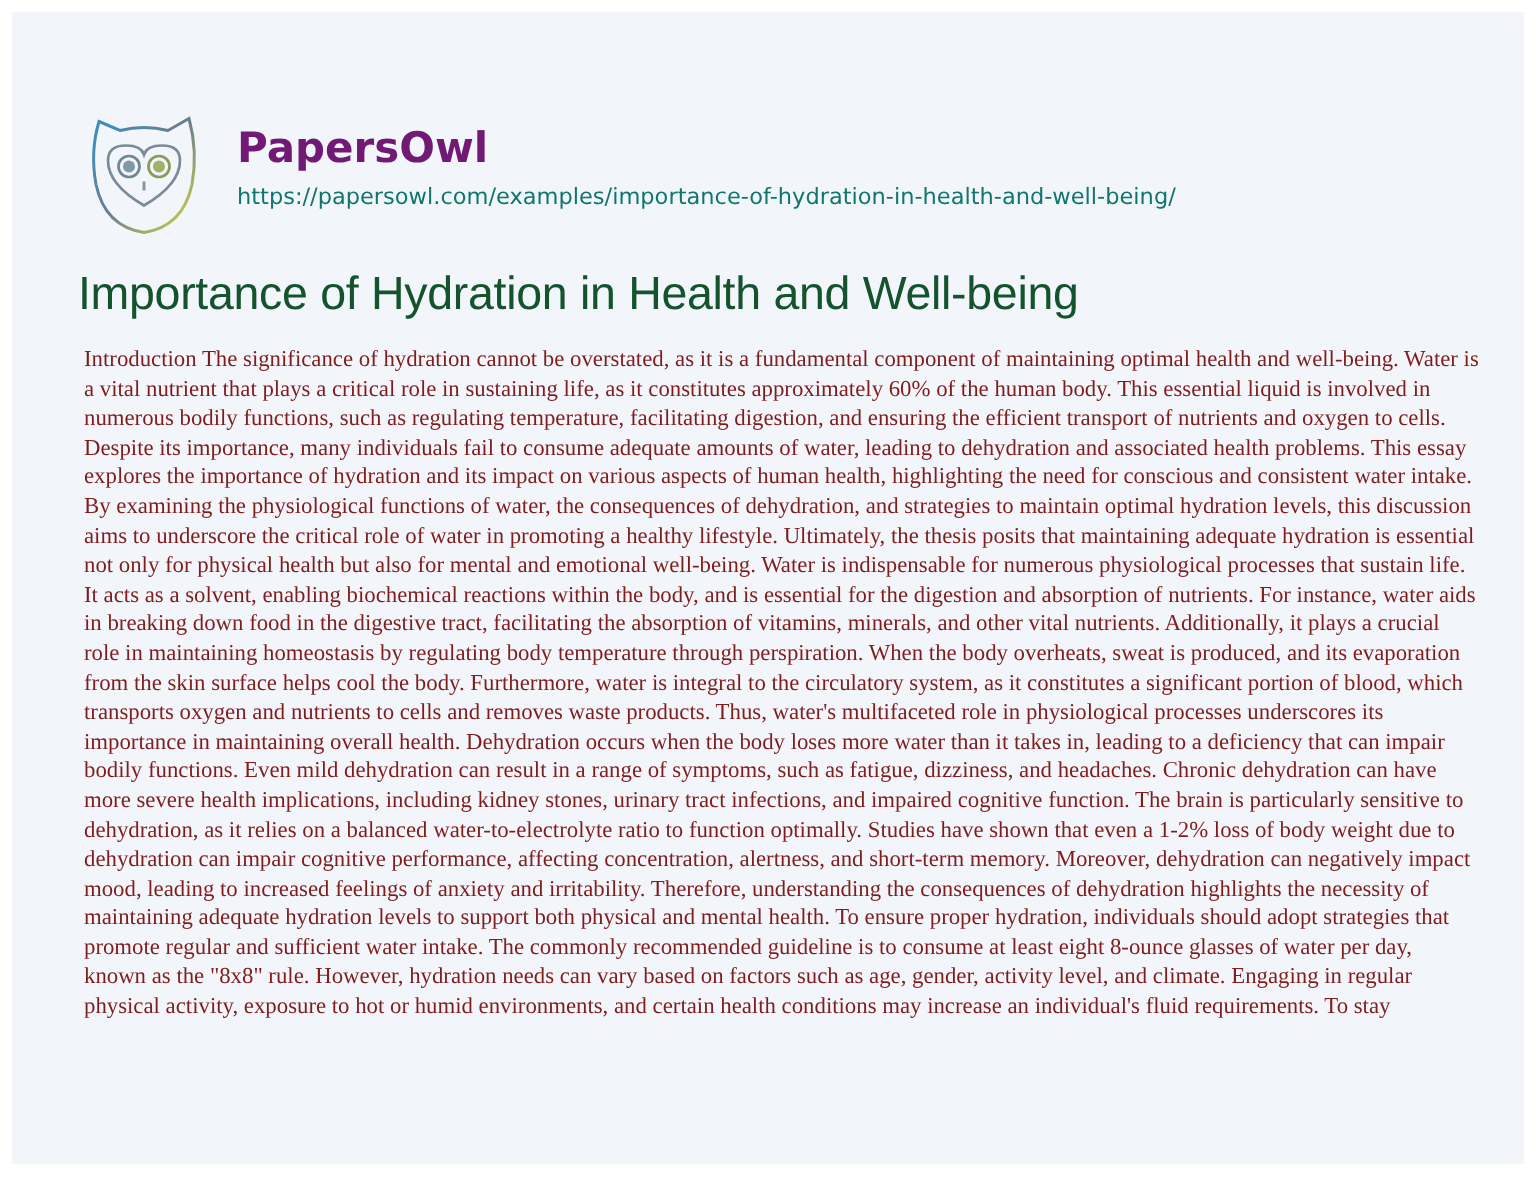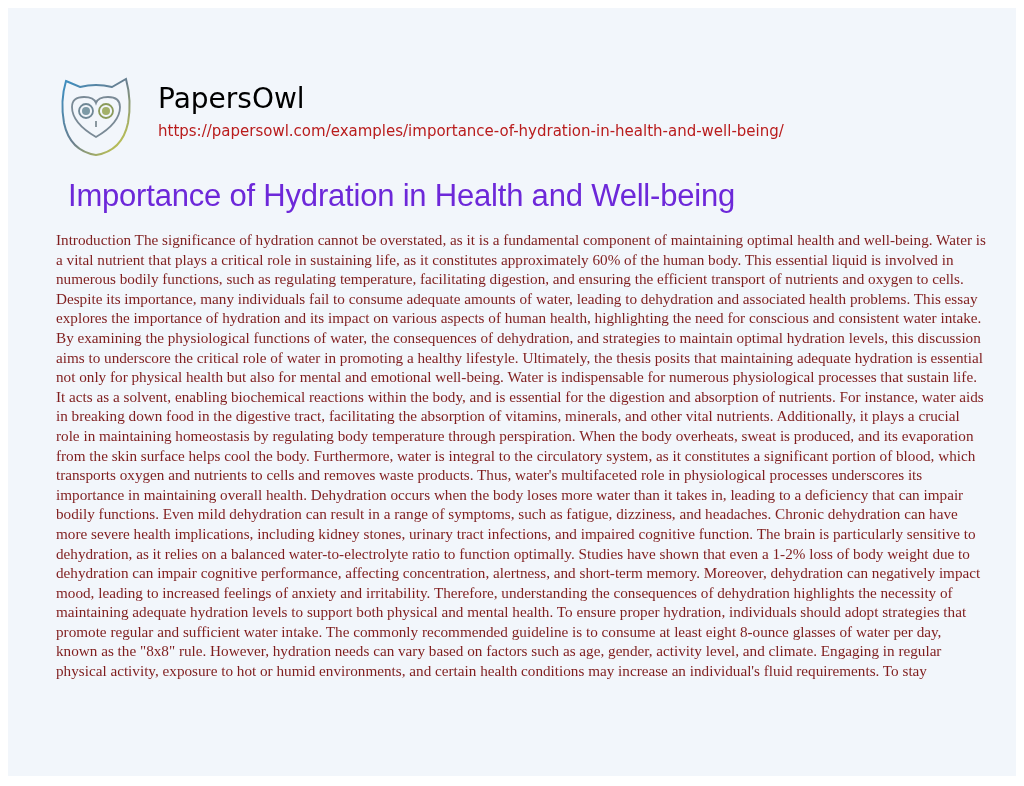--- a/index.html
+++ b/index.html
@@ -9,31 +9,31 @@
   .card {
     position:absolute; left:8px; top:8px; width:1008px; height:768px;
     background:#f2f6fb;
   }
   .header {
     position:absolute; left:50px; top:62px; height:90px; display:flex; align-items:center;
   }
   .logo { width:76px; height:88px; margin-right:24px; }
   .brand-wrap { display:flex; flex-direction:column; }
   .brand {
-    font-family:"DejaVu Sans", sans-serif; font-weight:normal; font-size:28px;
-    color:#000000; letter-spacing:0px; line-height:34px; margin-top:-6px;
+    font-family:"DejaVu Sans", sans-serif; font-weight:bold; font-size:28px;
+    color:#701a75; letter-spacing:0px; line-height:34px; margin-top:-6px;
   }
   .url {
-    font-family:"DejaVu Sans", sans-serif; font-size:15px; color:#b91c1c;
+    font-family:"DejaVu Sans", sans-serif; font-size:15px; color:#0f766e;
     line-height:22px; margin-top:4px; text-decoration:none;
   }
   .title {
-    position:absolute; left:60px; top:168px; margin:0;
+    position:absolute; left:44px; top:168px; margin:0;
     font-family:"Liberation Sans", sans-serif; font-weight:normal; font-size:31px;
-    color:#6d28d9; line-height:40px; letter-spacing:-0.2px;
+    color:#14532d; line-height:40px; letter-spacing:-0.2px;
   }
   .body-text {
     position:absolute; left:48px; top:222px; width:930px; margin:0;
     font-family:"Liberation Serif", serif; font-size:15.2px; line-height:19.6px;
     color:#7f1d1d; text-align:left;
   }
 </style>
 </head>
 <body>
 

